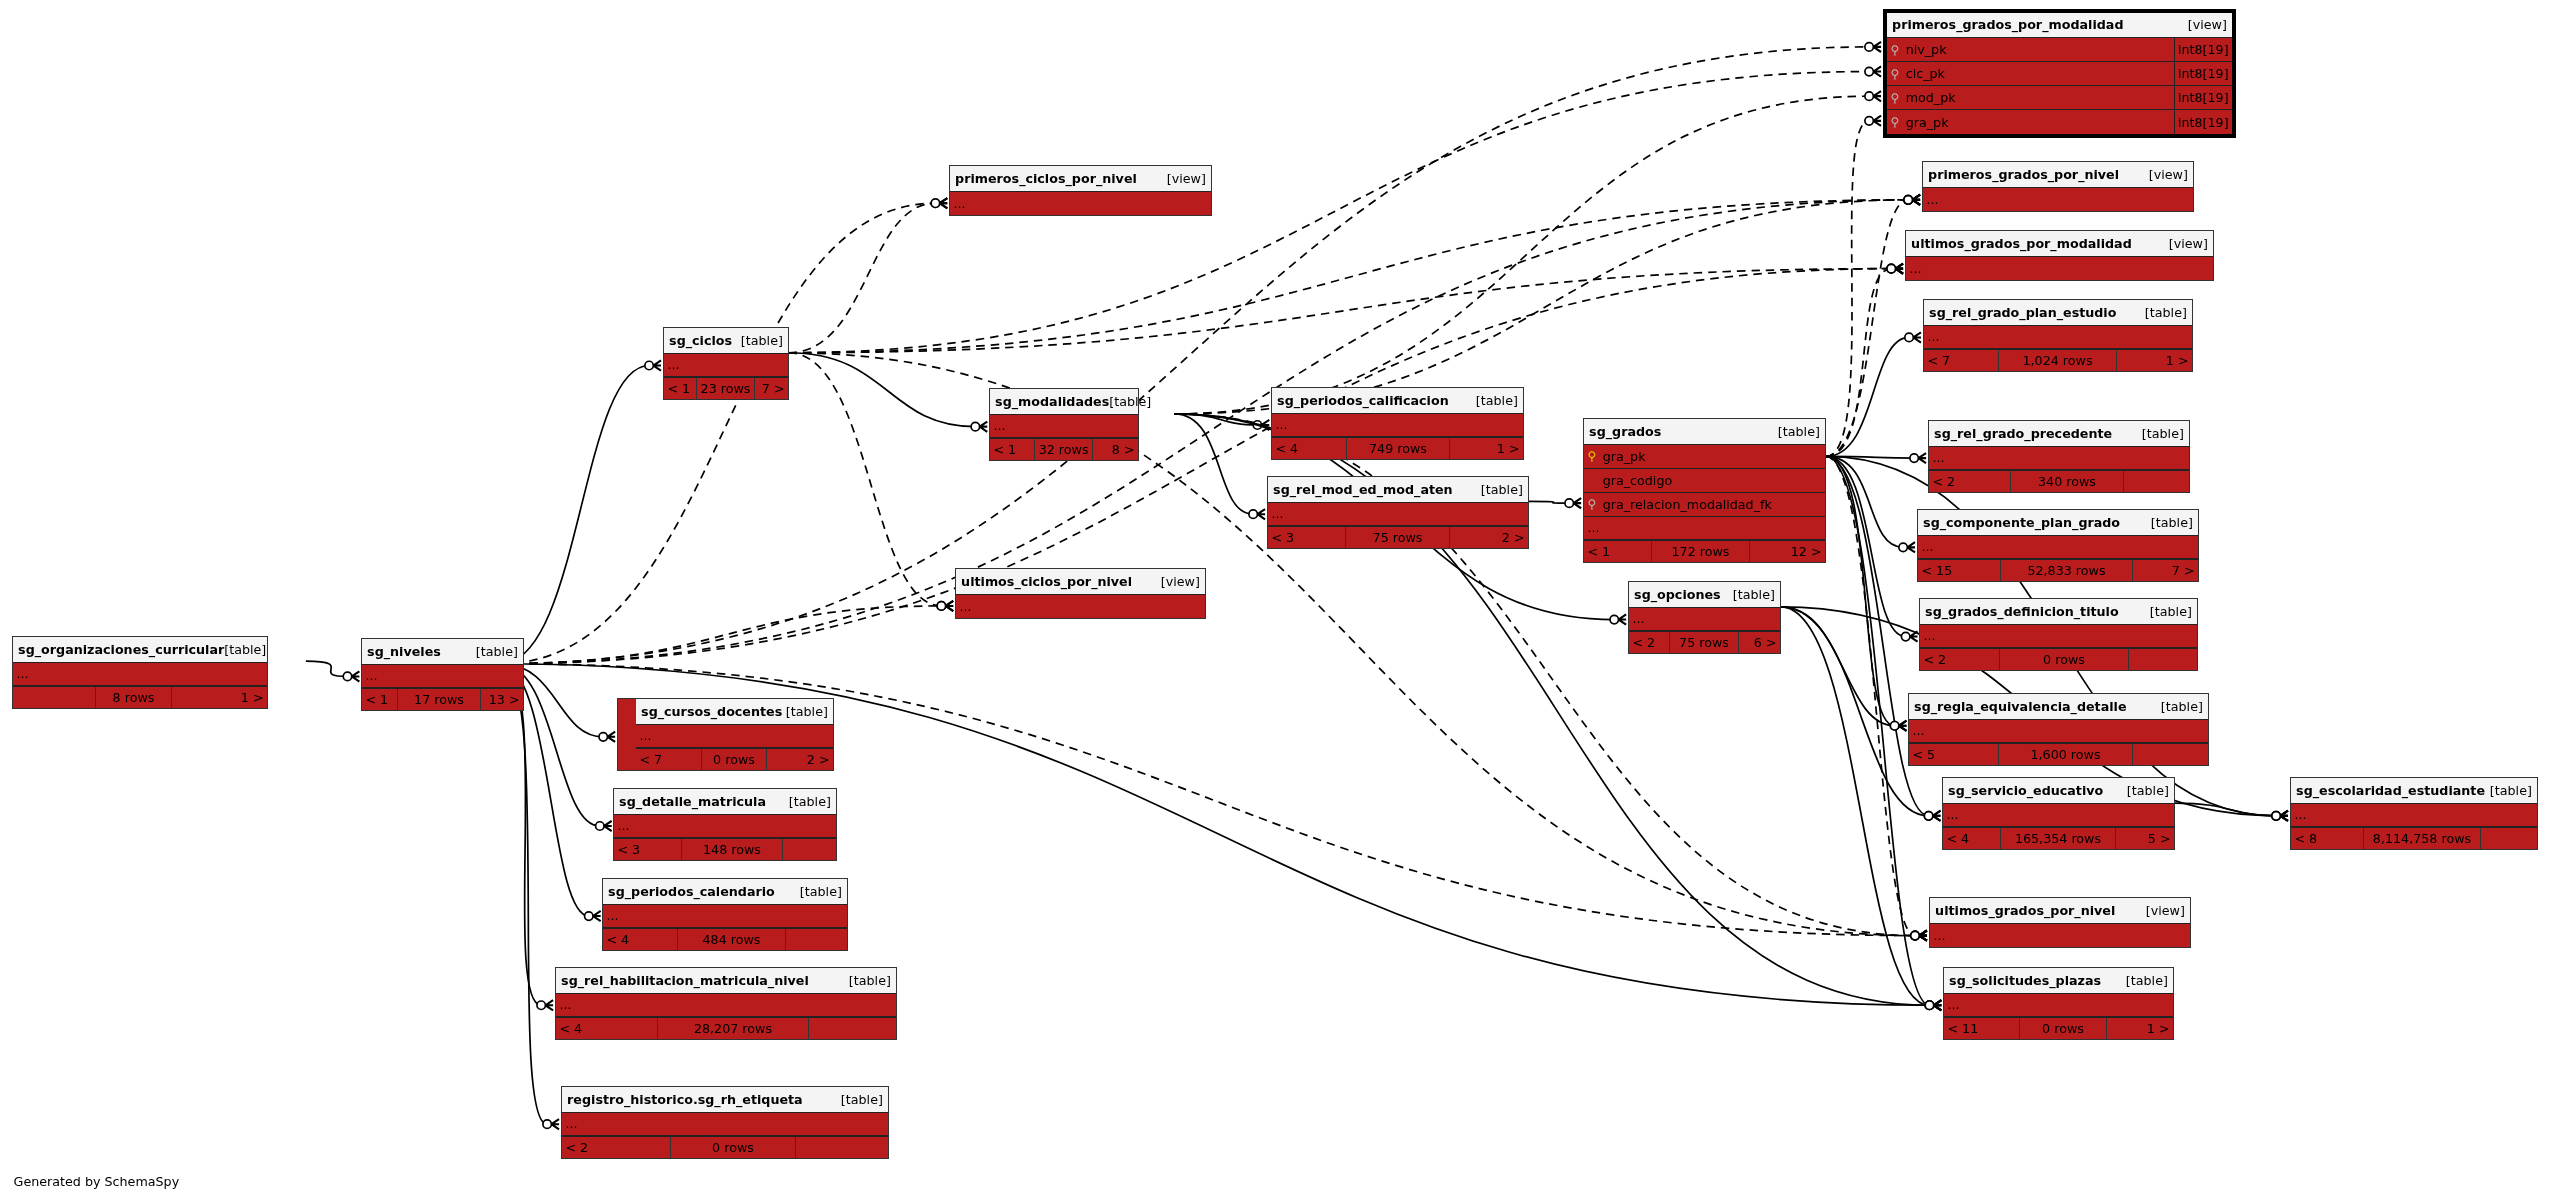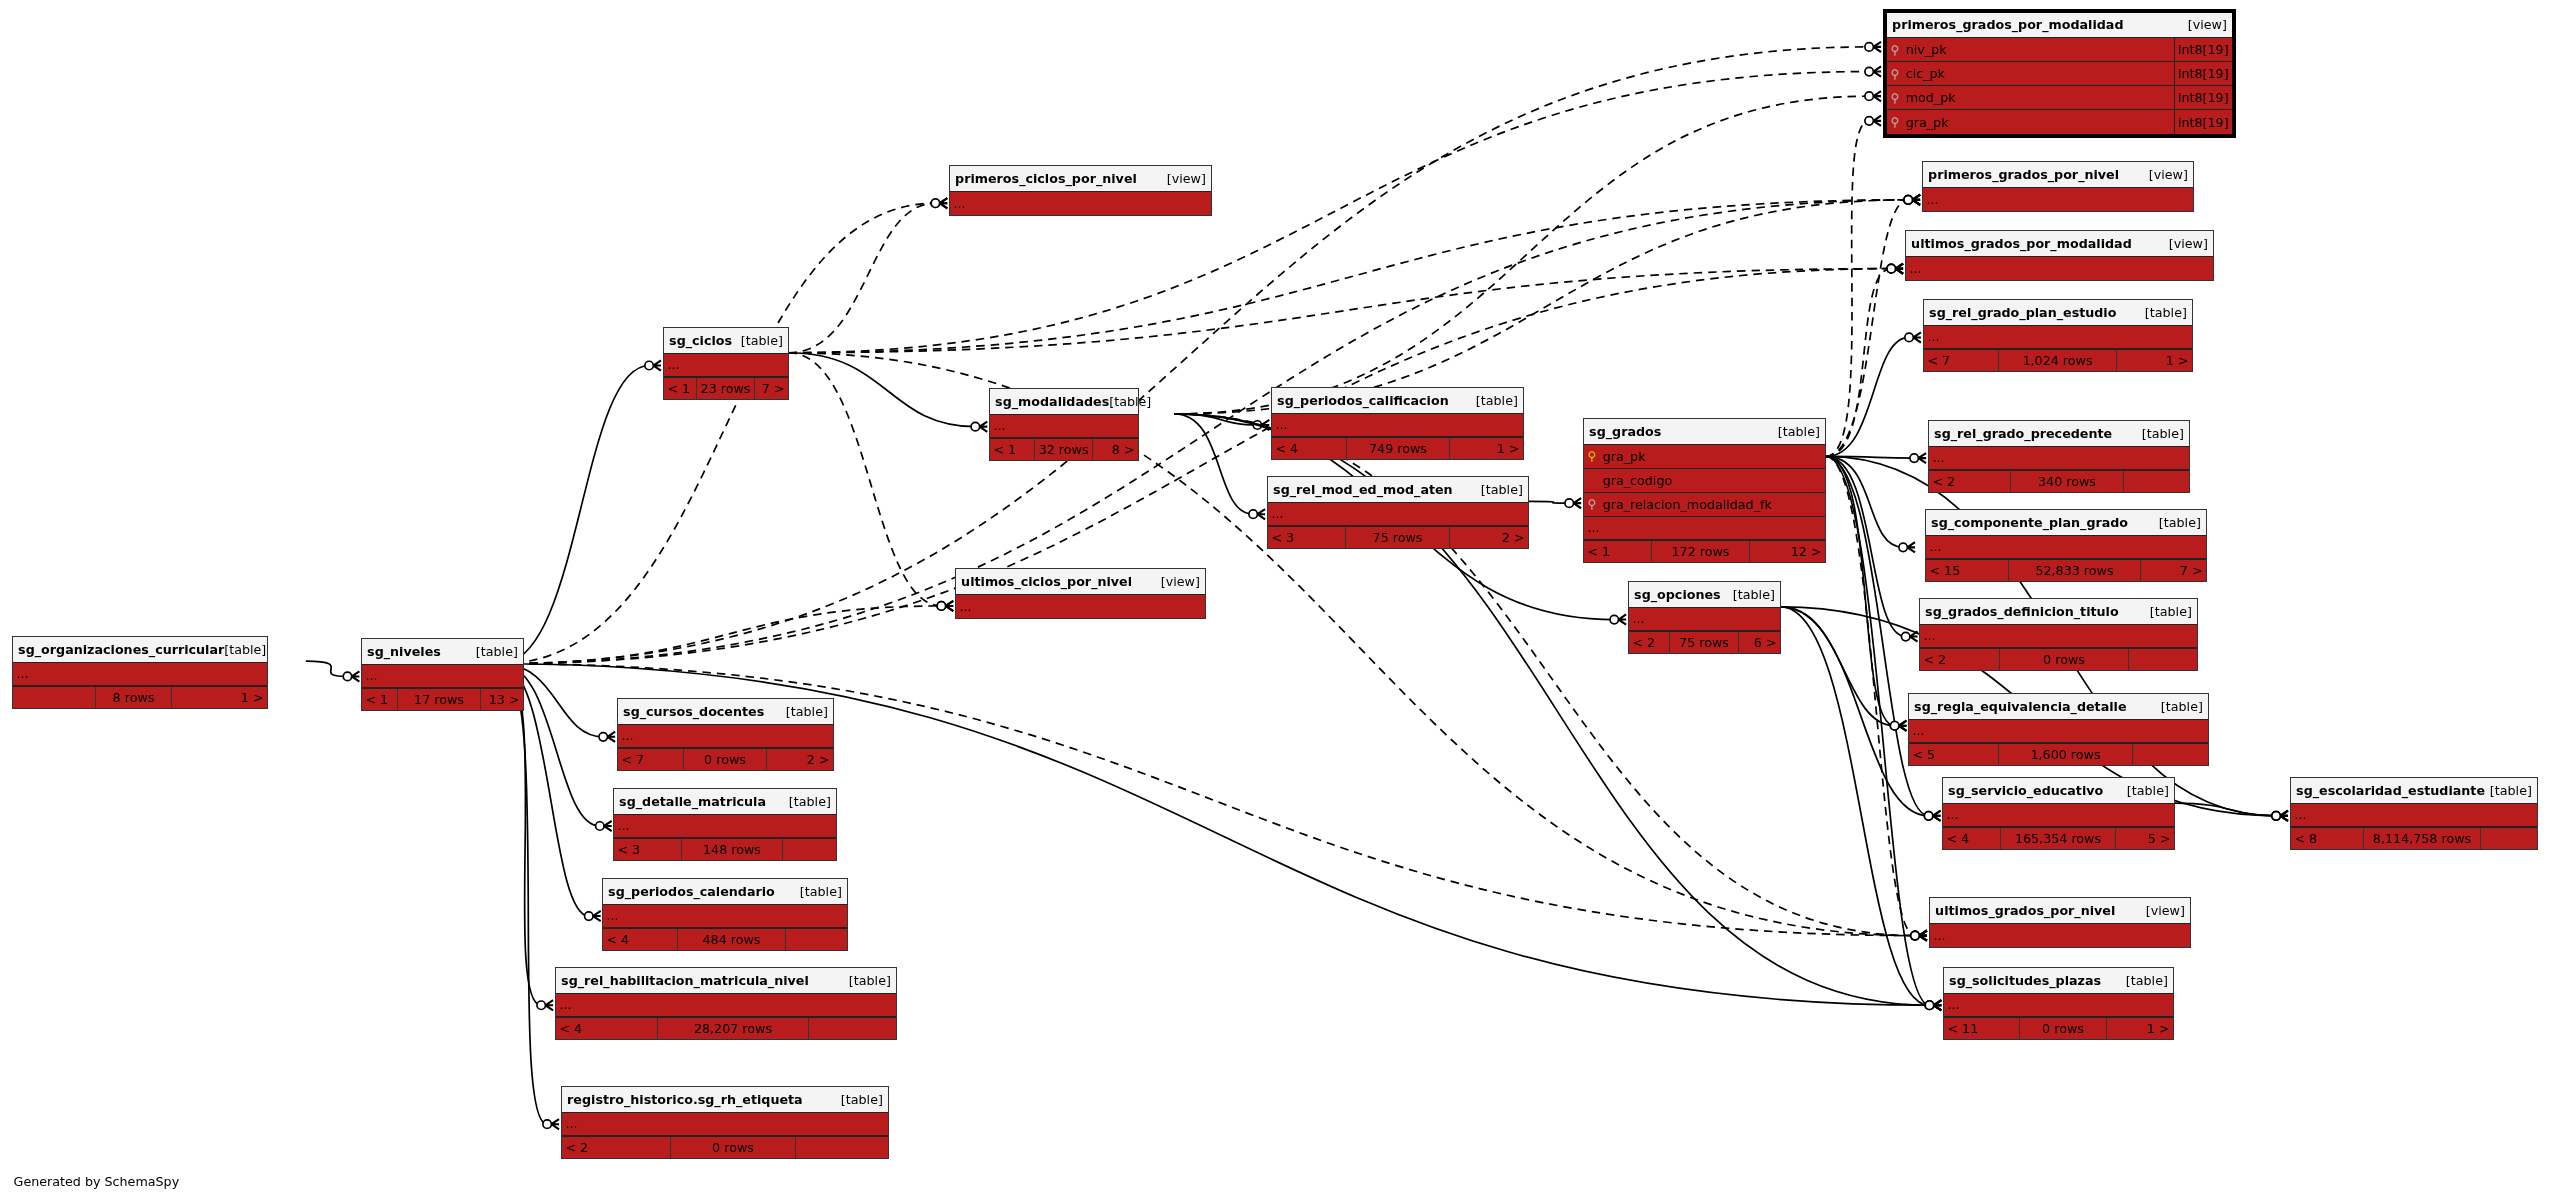--- a/index.html
+++ b/index.html
@@ -347,21 +347,21 @@
       <span class="kind">[table]</span>
     </div>
   <div class="row">...</div>
   <div class="foot" style="border-top:1.7px solid #222">
       <div class="l" style="width:82px">&lt; 2</div>
       <div class="m">340 rows</div>
       <div class="r" style="width:65px"></div>
     </div>
 </div>
 
-<div class="tbl" style="left:1917px;top:509px;width:282px;margin-left:8px;">
+<div class="tbl" style="left:1917px;top:509px;width:282px;">
   <div class="hdr">
       <span class="nm">sg_componente_plan_grado</span>
       <span class="kind">[table]</span>
     </div>
   <div class="row">...</div>
   <div class="foot" style="border-top:1.7px solid #222">
       <div class="l" style="width:83px">&lt; 15</div>
       <div class="m">52,833 rows</div>
       <div class="r" style="width:65px">7 &gt;</div>
     </div>
@@ -425,21 +425,21 @@
       <span class="kind">[table]</span>
     </div>
   <div class="row">...</div>
   <div class="foot" style="border-top:1.7px solid #222">
       <div class="l" style="width:90px">&lt; 5</div>
       <div class="m">1,600 rows</div>
       <div class="r" style="width:75px"></div>
     </div>
 </div>
 
-<div class="tbl" style="left:617px;top:698px;width:217px;">
+<div class="tbl" style="left:617px;top:698px;width:217px;padding-left:18px;">
   <div class="hdr">
       <span class="nm">sg_cursos_docentes</span>
       <span class="kind">[table]</span>
     </div>
   <div class="row">...</div>
   <div class="foot" style="border-top:1.7px solid #222">
       <div class="l" style="width:66px">&lt; 7</div>
       <div class="m">0 rows</div>
       <div class="r" style="width:66px">2 &gt;</div>
     </div>

